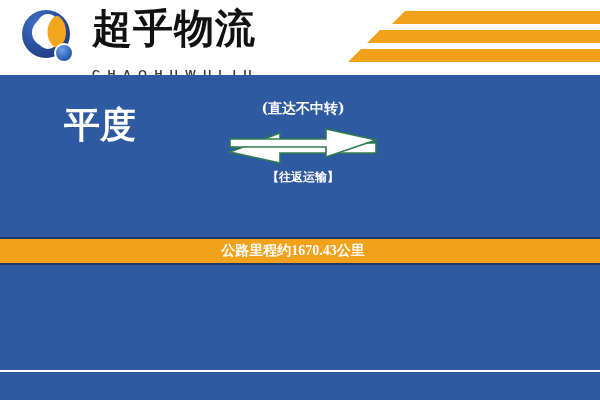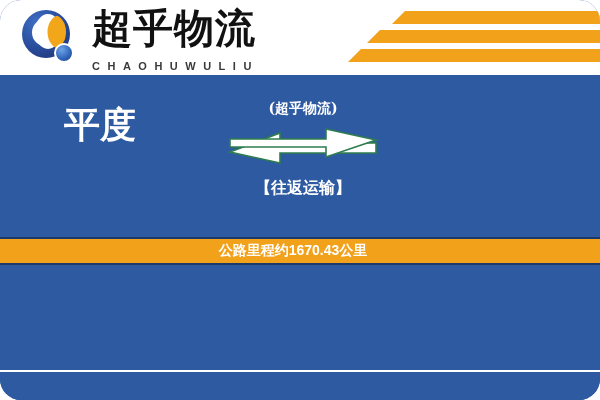--- a/index.html
+++ b/index.html
@@ -9,21 +9,20 @@
   }
   body {
     font-family: "Liberation Sans", sans-serif;
   }
   .banner {
     position: relative;
     width: 600px;
     height: 400px;
     overflow: hidden;
     background: #2d5aa0;
-    border-radius: 21px;
   }
 
   
   .header {
     position: absolute;
     left: 0; top: 0;
     width: 600px; height: 75px;
     background: #ffffff;
     overflow: hidden;
   }
@@ -82,21 +81,21 @@
     letter-spacing: 1px;
     line-height: 44px;
     white-space: nowrap;
   }
   .brand-en {
     font-family: "Liberation Sans", sans-serif;
     font-size: 11px;
     font-weight: bold;
     color: #3a3a3a;
     letter-spacing: 7.5px;
-    margin-top: 10px;
+    margin-top: 18px;
     white-space: nowrap;
   }
   .stripes {
     position: absolute;
     right: 0; top: 0;
     width: 250px; height: 75px;
   }
   .stripe {
     position: absolute;
     background: #f2a11b;
@@ -142,43 +141,43 @@
     color: #ffffff;
     line-height: 18px;
     white-space: nowrap;
   }
   .arrow-svg {
     display: block;
     margin: 10px auto 0 auto;
   }
   .arrow-bottom-label {
     font-family: "DejaVu Serif", "Liberation Serif", serif;
-    font-size: 16px;
+    font-size: 12px;
     font-weight: bold;
     color: #ffffff;
     line-height: 18px;
-    margin-top: 12px;
+    margin-top: 1px;
     white-space: nowrap;
   }
 
   
   .infobar {
     position: absolute;
     left: 0; top: 237px;
     width: 600px; height: 28px;
     background: #f2a11b;
     border-top: 2px solid #1b3a6b;
     border-bottom: 2px solid #1b3a6b;
     box-sizing: border-box;
     display: flex;
     align-items: center;
     justify-content: center;
   }
   .infobar-text {
-    font-family: Liberation Sans, sans-serif;
+    font-family: Liberation Serif, serif;
     font-size: 14px;
     font-weight: bold;
     color: #ffffff;
     white-space: nowrap;
   }
   .infobar-gap { display: inline-block; width: 14px; }
 
   
   .bottom {
     position: absolute;
@@ -228,21 +227,21 @@
       <div class="stripe stripe-1"></div>
       <div class="stripe stripe-2"></div>
       <div class="stripe stripe-3"></div>
     </div>
   </div>
 
   <div class="route">
     <div class="city city-origin">平度</div>
 
     <div class="arrow-block">
-      <div class="arrow-top-label">(超乎物流)</div>
+      <div class="arrow-top-label">(直达不中转)</div>
       <svg class="arrow-svg" width="150" height="40" viewBox="0 0 150 40">
         <polygon points="2,25 52,6 52,16 148,16 148,26 52,26 52,36" fill="#ffffff" stroke="#2f7d4f" stroke-width="1.6"></polygon>
         <polygon points="148,13 98,2 98,12 2,12 2,20 98,20 98,30" fill="#ffffff" stroke="#2f7d4f" stroke-width="1.6"></polygon>
       </svg>
       <div class="arrow-bottom-label">【往返运输】</div>
     </div>
 
   </div>
 
   <div class="infobar">

